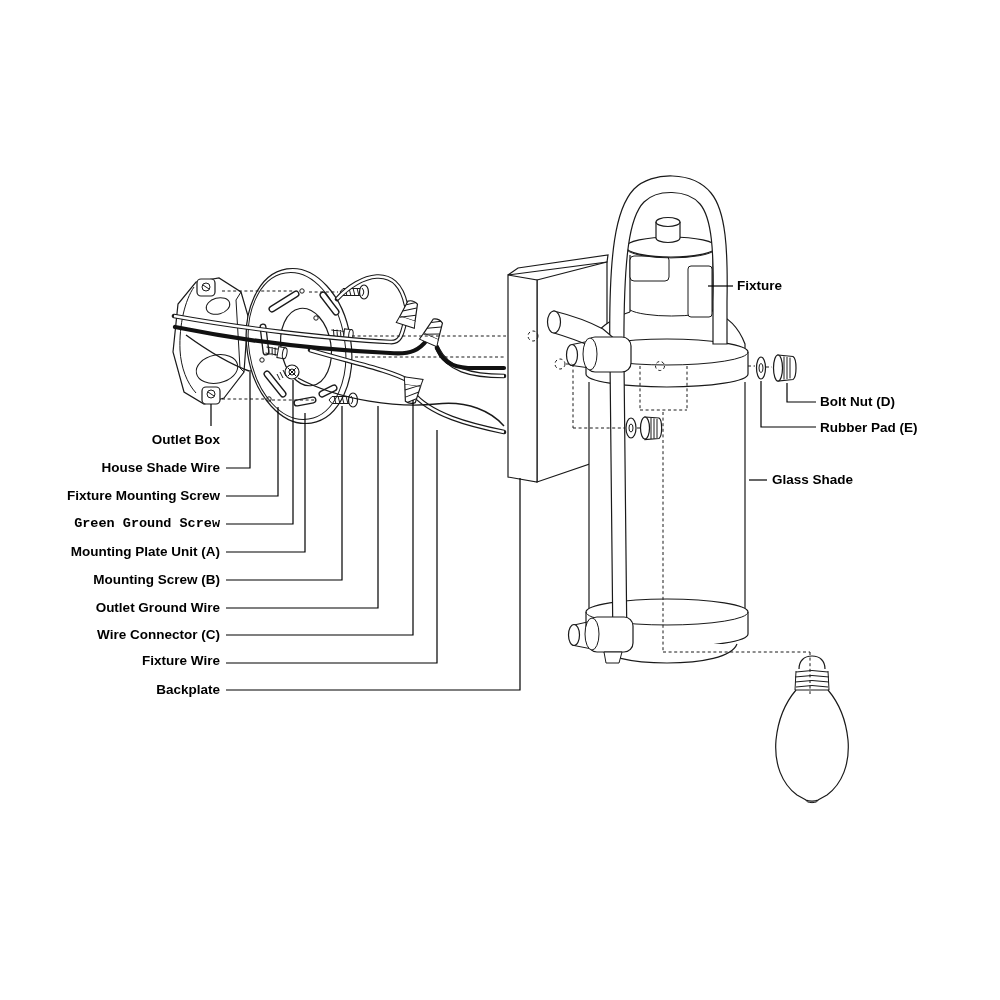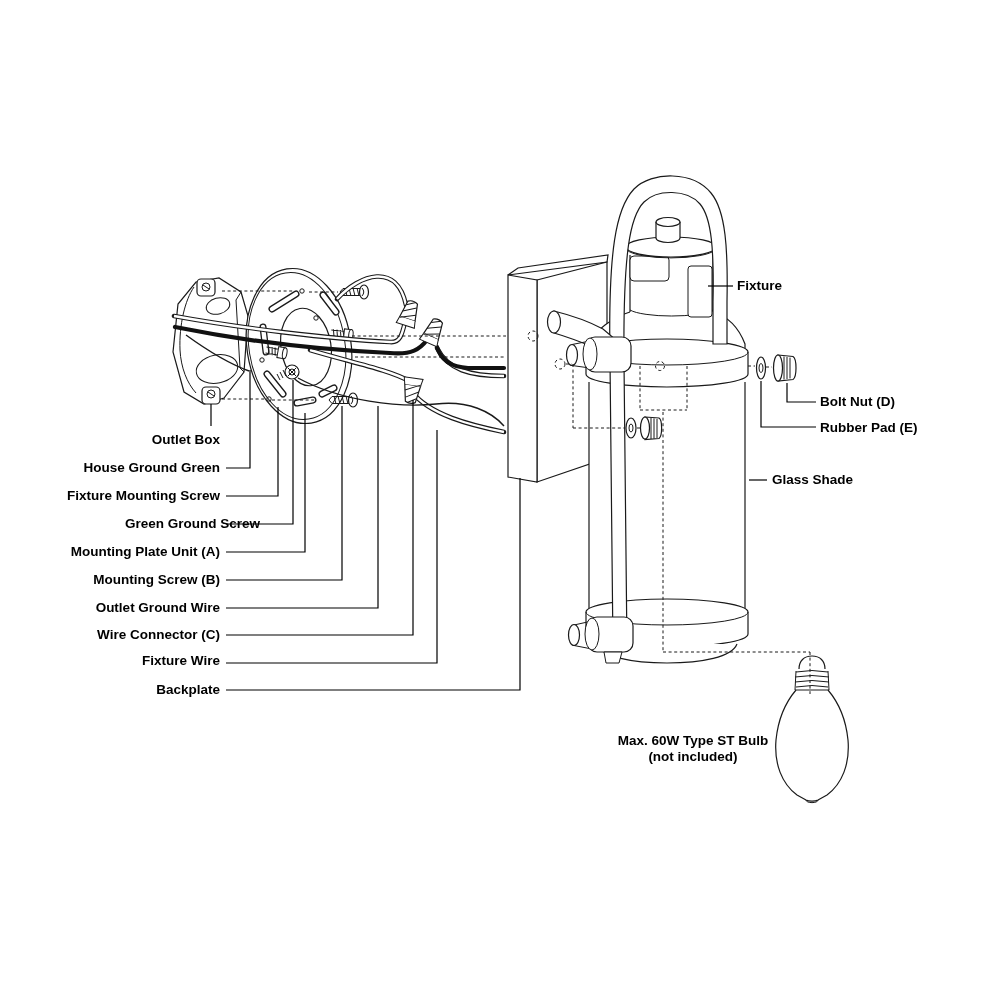--- a/index.html
+++ b/index.html
@@ -270,33 +270,29 @@
     <path class="lead" d="M226,663 H437 V430"></path>
     <path class="lead" d="M226,690 H520 V478"></path>
     <path class="lead" d="M708,286 H733"></path>
     <path class="lead" d="M787,383 V402 H816"></path>
     <path class="lead" d="M761,381 V427 H816"></path>
     <path class="lead" d="M749,480 H767"></path>
   </g>
 </svg>
 
 <div class="callout left" style="top:440px;right:780px;">Outlet Box</div>
-<div class="callout left" style="top:468px;right:780px;">House Ground Green</div>
+<div class="callout left" style="top:468px;right:780px;">House Shade Wire</div>
 <div class="callout left" style="top:496px;right:780px;">Fixture Mounting Screw</div>
-<div class="callout left" style="top:524px;right:740px;">Green Ground Screw</div>
+<div class="callout left" style="top:524px;right:780px;font-family:Liberation Mono, monospace;">Green Ground Screw</div>
 <div class="callout left" style="top:552px;right:780px;">Mounting Plate Unit (A)</div>
 <div class="callout left" style="top:580px;right:780px;">Mounting Screw (B)</div>
 <div class="callout left" style="top:608px;right:780px;">Outlet Ground Wire</div>
 <div class="callout left" style="top:635px;right:780px;">Wire Connector (C)</div>
 <div class="callout left" style="top:661px;right:780px;">Fixture Wire</div>
 <div class="callout left" style="top:690px;right:780px;margin-left:48px;">Backplate</div>
 
 <div class="callout" style="top:286px;left:737px;">Fixture</div>
 <div class="callout" style="top:402px;left:820px;">Bolt Nut (D)</div>
 <div class="callout" style="top:428px;left:820px;">Rubber Pad (E)</div>
 <div class="callout" style="top:480px;left:772px;">Glass Shade</div>
 
-<div class="bulb-note" style="top:749px;left:693px;">
-  <div>Max. 60W Type ST Bulb</div>
-  <div>(not included)</div>
+
 </div>
 
-</div>
-
 </body></html>

